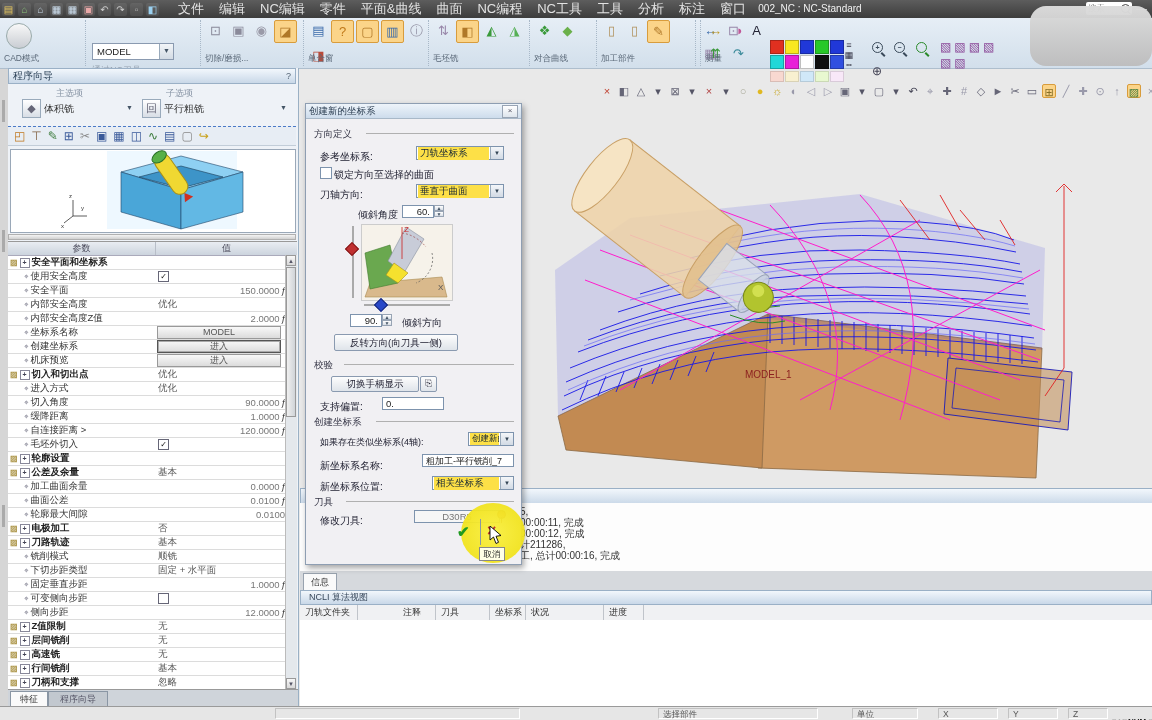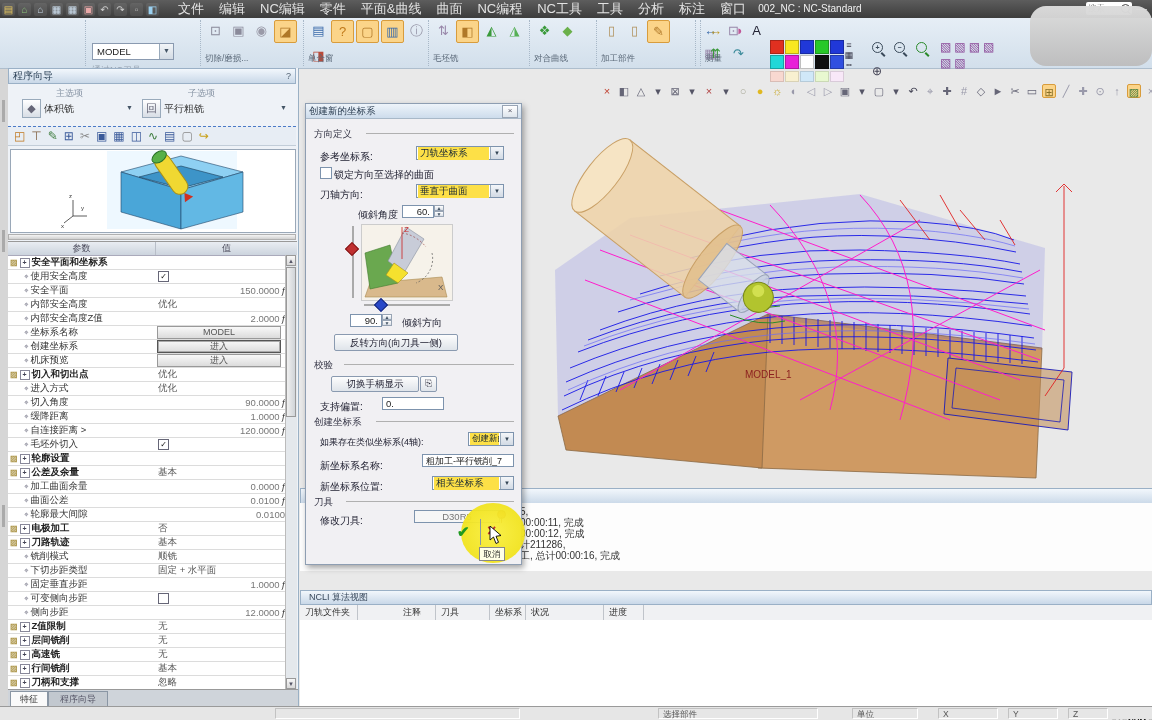--- a/index.html
+++ b/index.html
@@ -171,20 +171,24 @@
       </div>
     <div class="abs wtitle">002_NC : NC-Standard</div>
     <div class="abs search">
       <span>搜索</span>
       <span class="lens"></span>
     </div>
     <div class="abs minbtn">—</div>
   </div>
 
   <div class="abs ribbon">
+    <div class="rgroup cadgrp" style="left:0;width:82px;border-left:none;">
+      <div class="bigcirc"></div>
+      <div class="rlabel">CAD模式</div>
+    </div>
     <div class="rgroup" style="left:85px;width:110px;"></div>
     <div class="modelcombo">
       <span class="txt">MODEL</span>
       <span class="drop">▼</span>
     </div>
     <div class="throughtool">通过NC刀具</div>
     <div id="rgroups">
         <div class="rgroup" style="left: 200px; width: 100px;">
           <div class="ricons">
             <span class="ric" style="color: rgb(138, 138, 154);">⊡</span>
@@ -306,21 +310,21 @@
     <div class="railmark" style="top:437px;"></div>
   </div>
 
   <div class="abs panel">
     <div class="pheader hdrbar">
       <span>程序向导</span>
       <span class="help">?</span>
     </div>
     <div class="optlabels">
       <span style="position:absolute;left:48px;">主选项</span>
-      <span style="position:absolute;left:180px;">子选项</span>
+      <span style="position:absolute;left:158px;">子选项</span>
     </div>
     <div class="optrow">
       <span class="opticon" style="left:14px;">◆</span>
       <span style="position:absolute;left:36px;top:4px;">体积铣</span>
       <span class="optarrow" style="left:118px;">▼</span>
       <span class="opticon" style="left:134px;">回</span>
       <span style="position:absolute;left:156px;top:4px;">平行粗铣</span>
       <span class="optarrow" style="left:272px;">▼</span>
     </div>
     <div class="wizicons" id="wizicons">
@@ -808,20 +812,23 @@
       <span class="vti" style="color: rgb(153, 153, 170);">⊙</span>
       <span class="vti" style="color: rgb(153, 153, 170);">↑</span>
       <span class="vti hl" style="color: rgb(58, 122, 58);">▨</span>
       <span class="vti" style="color: rgb(153, 153, 170);">×</span>
     </div>
 
   <div class="abs logband hdrbar"></div>
   <div class="abs logarea">
     <div class="loglines" id="loglines"><div>5,</div><div>00:00:11, 完成</div><div>00:00:12, 完成</div><div>计211286,</div><div>工, 总计00:00:16, 完成</div></div>
   </div>
+  <div class="abs infostrip">
+    <div class="infotab">信息</div>
+  </div>
   <div class="abs ncliband hdrbar">
     <span>NCLI 算法视图</span>
   </div>
   <div class="abs prochead" id="prochead">
       <div class="pc" style="width: 58px;">刀轨文件夹</div>
       <div class="pc" style="width: 40px; margin-top: 28px;">程序</div>
       <div class="pc" style="width: 38px;">注释</div>
       <div class="pc" style="width: 54px;">刀具</div>
       <div class="pc" style="width: 36px;">坐标系</div>
       <div class="pc" style="width: 78px;">状况</div>

